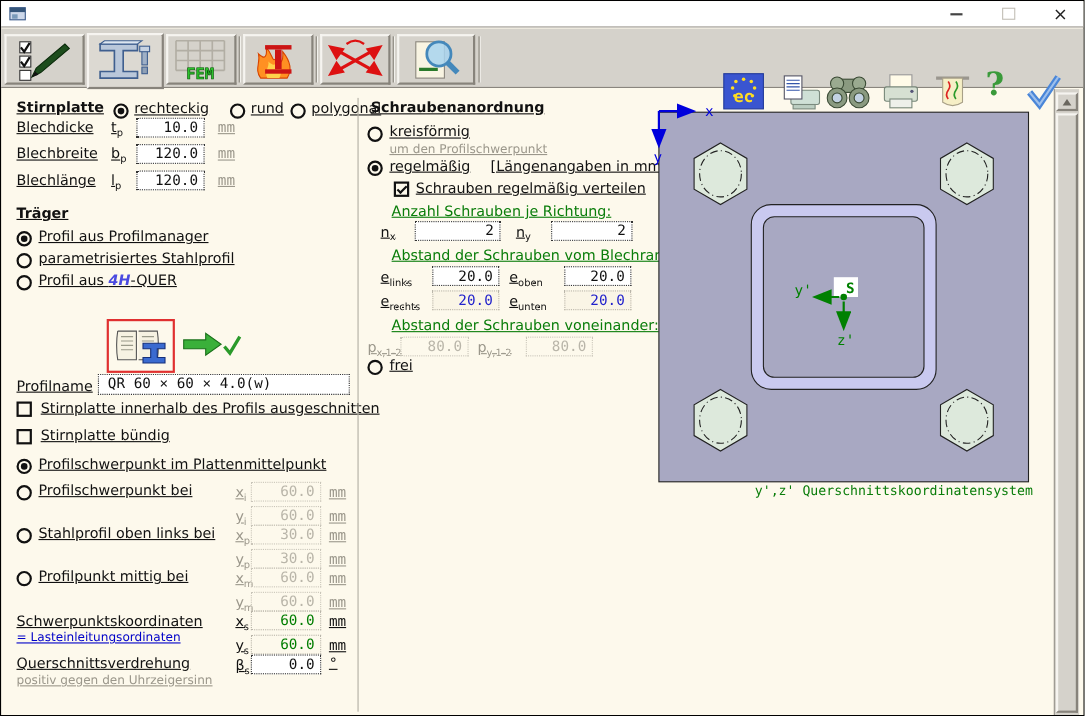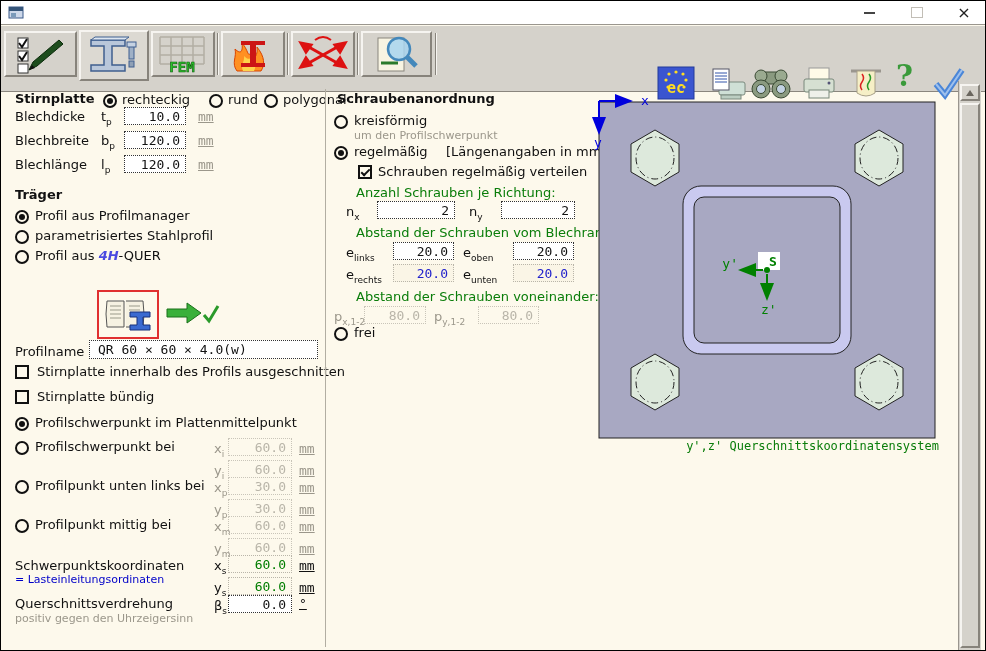--- a/index.html
+++ b/index.html
@@ -8,32 +8,32 @@
   
   .titlebar{position:absolute;left:0;top:0;width:100%;height:24px;background:#ffffff;
             border-bottom:1px solid #9a968e;box-sizing:border-box;}
   .title-text{position:absolute;left:28px;top:4px;font-size:13px;color:#000;white-space:nowrap;}
   .appicon{position:absolute;left:7px;top:4px;}
   .wbtn{position:absolute;top:0;width:44px;height:23px;display:flex;align-items:center;justify-content:center;
         font-size:16px;color:#222;cursor:default;}
   .glyph-min{width:11px;height:0;border-bottom:2px solid #444;}
   .glyph-max{width:10px;height:9px;border:1px solid #c2beb6;}
   
-  .toolbar{position:absolute;left:0;top:25px;width:100%;height:66px;background:#d5d2cb;
+  .toolbar{position:absolute;left:0;top:25px;width:100%;height:54px;background:#d5d2cb;
            border-bottom:1px solid #8a867e;box-sizing:border-box;}
   .tbtn{position:absolute;top:5px;height:46px;background:#d5d2cb;box-sizing:border-box;
         border:2px solid;border-color:#f6f4f0 #87837b #87837b #f6f4f0;
         display:flex;align-items:center;justify-content:center;}
   .tbtn.active{top:4px;height:51px;background:#dcd9d2;z-index:3;}
   .sep{position:absolute;top:7px;height:42px;width:0;border-left:1px solid #87837b;border-right:1px solid #f6f4f0;}
   .ricon{position:absolute;top:40px;display:flex;align-items:center;justify-content:center;}
   .fem-txt{fill:#2cc22c;stroke:#0a5a0a;stroke-width:.6;font:bold 14px "DejaVu Sans Mono",monospace;}
   .help-txt{font-family:"DejaVu Serif",serif;font-weight:bold;font-size:29px;color:#3a9a3a;line-height:1;}
   
-  .t{position:absolute;font-size:13px;color:#111;white-space:nowrap;}
+  .t{position:absolute;font-size:13px;color:#111;white-space:nowrap;text-decoration:underline;}
   .b{font-weight:bold;}
   .sm{font-size:11px;}
   .grn{color:#0a7d0a;}
   .gry{color:#9b978b;}
   .blu{color:#0000c8;}
   sub{font-size:9px;line-height:1;}
   .logo4h{color:#4a4ae0;font-weight:bold;font-style:italic;}
   .fld{position:absolute;box-sizing:border-box;height:18px;border:1px dotted #333;background:#fff;
        font-family:"DejaVu Sans Mono",monospace;font-size:13px;line-height:15px;text-align:right;
        padding:1px 5px 0 2px;color:#111;}
@@ -271,21 +271,21 @@
   <span class="rad" style="left:14px;top:440px"></span>
   <div class="t" style="left:34px;top:438px">Profilschwerpunkt bei</div>
   <div class="t gry" style="left:213px;top:440px"><span>x</span><sub>i</sub></div>
   <div class="fld disv" style="left:227px;top:437px;width:64px">60.0</div>
   <div class="unit" style="left:298px;top:440px">mm</div>
   <div class="t gry" style="left:213px;top:462px"><span>y</span><sub>i</sub></div>
   <div class="fld disv" style="left:227px;top:459px;width:64px">60.0</div>
   <div class="unit" style="left:298px;top:462px">mm</div>
 
   <span class="rad" style="left:14px;top:479px"></span>
-  <div class="t" style="left:34px;top:477px">Profilpunkt unten links bei</div>
+  <div class="t" style="left:34px;top:477px">Stahlprofil oben links bei</div>
   <div class="t gry" style="left:213px;top:479px"><span>x</span><sub>p</sub></div>
   <div class="fld disv" style="left:227px;top:476px;width:64px">30.0</div>
   <div class="unit" style="left:298px;top:479px">mm</div>
   <div class="t gry" style="left:213px;top:501px"><span>y</span><sub>p</sub></div>
   <div class="fld disv" style="left:227px;top:498px;width:64px">30.0</div>
   <div class="unit" style="left:298px;top:501px">mm</div>
 
   <span class="rad" style="left:14px;top:518px"></span>
   <div class="t" style="left:34px;top:516px">Profilpunkt mittig bei</div>
   <div class="t gry" style="left:213px;top:518px"><span>x</span><sub>m</sub></div>

